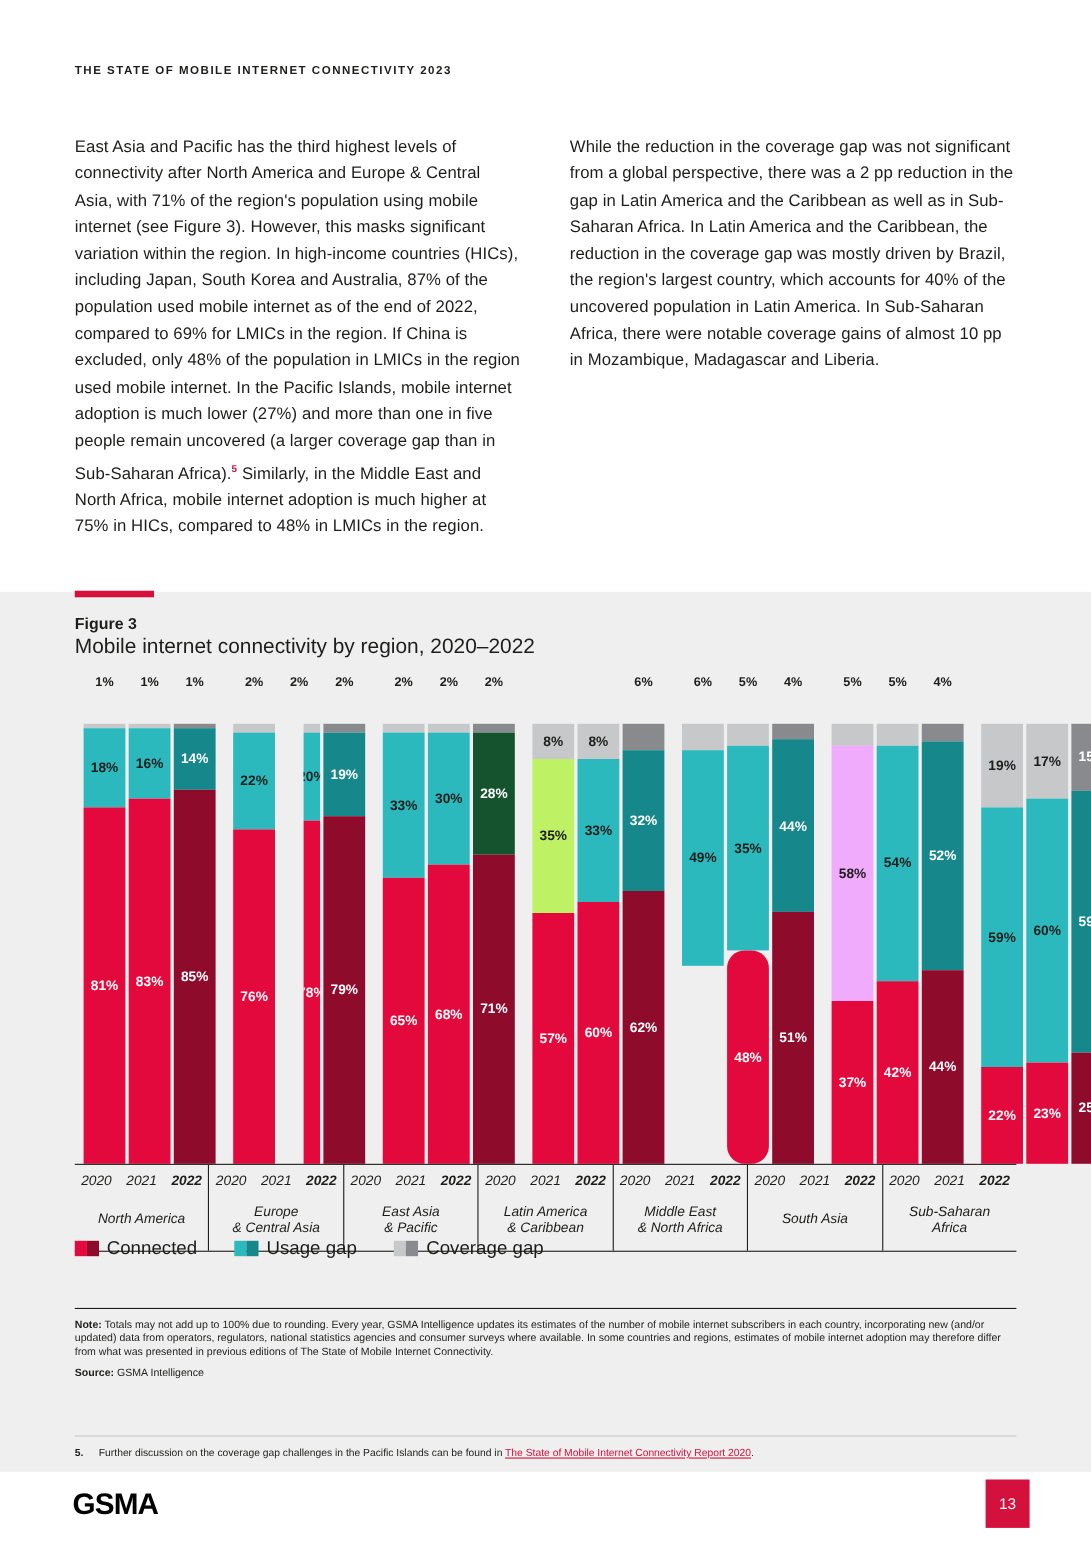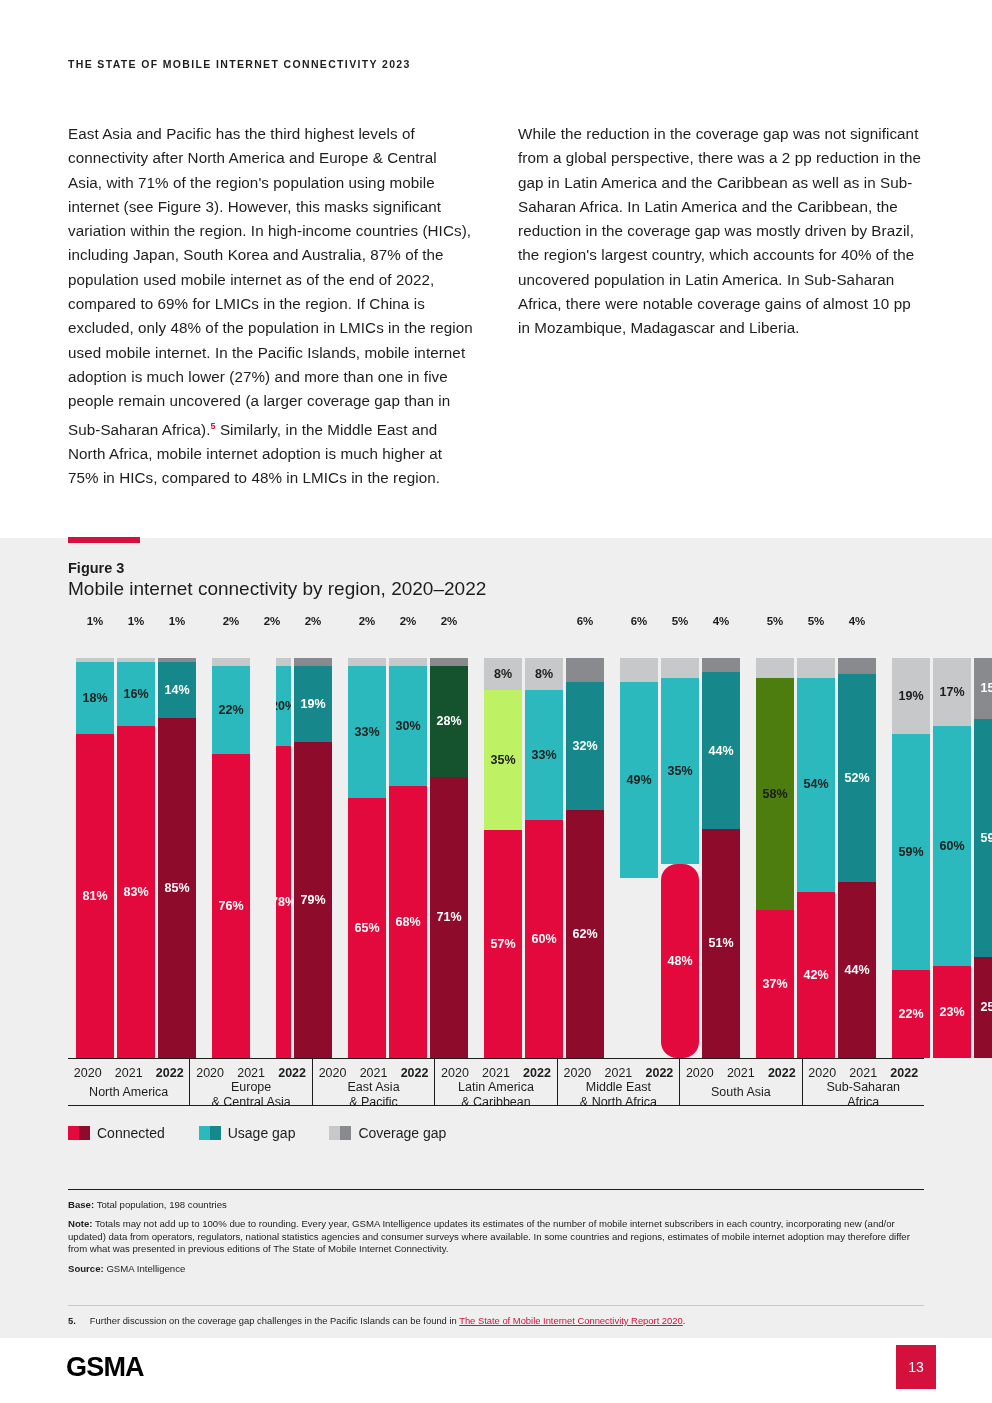--- a/index.html
+++ b/index.html
@@ -82,24 +82,25 @@
   }
   .seg.coverage { color: #1d1d1b; }
   .seg.coverage.dark { color: #ffffff; }
   .seg.usage { color: #1d1d1b; }
   .seg.usage.dark { color: #ffffff; }
   .seg.connected { color: #ffffff; }
 
   
   .axis {
     position: absolute; left: 68px; top: 1058px;
-    width: 856px; height: 48px;
+    width: 856px; height: 80px;
     border-top: 1.4px solid #1d1d1b;
     border-bottom: 1.4px solid #1d1d1b;
     display: flex;
+    font-style: italic;
   }
   .axis-group {
     flex: 1 1 0; position: relative;
     display: flex; flex-direction: column;
   }
   .axis-group + .axis-group { border-left: 1.4px solid #1d1d1b; }
   .axis-years {
     display: flex; justify-content: center; gap: 3px;
     padding-top: 7px;
   }
@@ -115,21 +116,21 @@
   }
 
   
   .legend {
     position: absolute; left: 68px; top: 1125px;
     display: flex; gap: 34px; align-items: center;
   }
   .legend-item { display: flex; align-items: center; gap: 7px; }
   .sw { display: flex; }
   .sw i { display: block; width: 11px; height: 14px; }
-  .legend-label { font-size: 14px; color: #1d1d1b; }
+  .legend-label { font-size: 17px; color: #1d1d1b; }
 
   
   .notes {
     position: absolute; left: 68px; top: 1189px;
     width: 856px; border-top: 1.2px solid #1d1d1b; padding-top: 9px;
   }
   .note-line {
     font-size: 9.6px; line-height: 12.4px; color: #1d1d1b;
     margin-bottom: 7px;
   }
@@ -305,21 +306,21 @@
               <div class="seg usage dark" style="height: 177.778px; background: rgb(22, 135, 138);">44%</div>
               <div class="seg connected dark" style="height: 259px; background: rgb(143, 11, 44);">51%</div>
             </div>
           </div>
         </div>
         <div class="group">
           <div class="bar-col">
             <div class="cap-above">5%</div>
             <div class="bar" style="height: 400px;">
               <div class="seg coverage" style="height: 20px; background: rgb(199, 200, 202);"></div>
-              <div class="seg usage" style="height: 232px; background: #4d7c0f;">58%</div>
+              <div class="seg usage" style="height: 232px; background: #f0abfc;">58%</div>
               <div class="seg connected dark" style="height: 148px; background: rgb(228, 9, 60);">37%</div>
             </div>
           </div>
           <div class="bar-col">
             <div class="cap-above">5%</div>
             <div class="bar" style="height: 400px;">
               <div class="seg coverage" style="height: 19.802px; background: rgb(199, 200, 202);"></div>
               <div class="seg usage" style="height: 213.861px; background: rgb(44, 185, 189);">54%</div>
               <div class="seg connected dark" style="height: 166.337px; background: rgb(228, 9, 60);">42%</div>
             </div>
@@ -436,21 +437,20 @@
       <div class="legend-item">
         <span class="sw">
           <i style="background: rgb(199, 200, 202);"></i>
           <i style="background: rgb(137, 138, 141);"></i>
         </span>
         <span class="legend-label">Coverage gap</span>
       </div>
     </div>
 
   <div class="notes">
-    <div class="note-line"><b>Base:</b><span> Total population, 198 countries</span></div>
     <div class="note-line"><b>Note:</b><span> Totals may not add up to 100% due to rounding. Every year, GSMA Intelligence updates its estimates of the number of mobile internet subscribers in each country, incorporating new (and/or updated) data from operators, regulators, national statistics agencies and consumer surveys where available. In some countries and regions, estimates of mobile internet adoption may therefore differ from what was presented in previous editions of The State of Mobile Internet Connectivity.</span></div>
     <div class="note-line"><b>Source:</b><span> GSMA Intelligence</span></div>
   </div>
 
   <div class="footnote">
     <span class="num">5.</span>
     <span><span>Further discussion on the coverage gap challenges in the Pacific Islands can be found in </span><a href="#">The State of Mobile Internet Connectivity Report 2020</a><span>.</span></span>
   </div>
 
   <div class="logo">GSMA</div>

